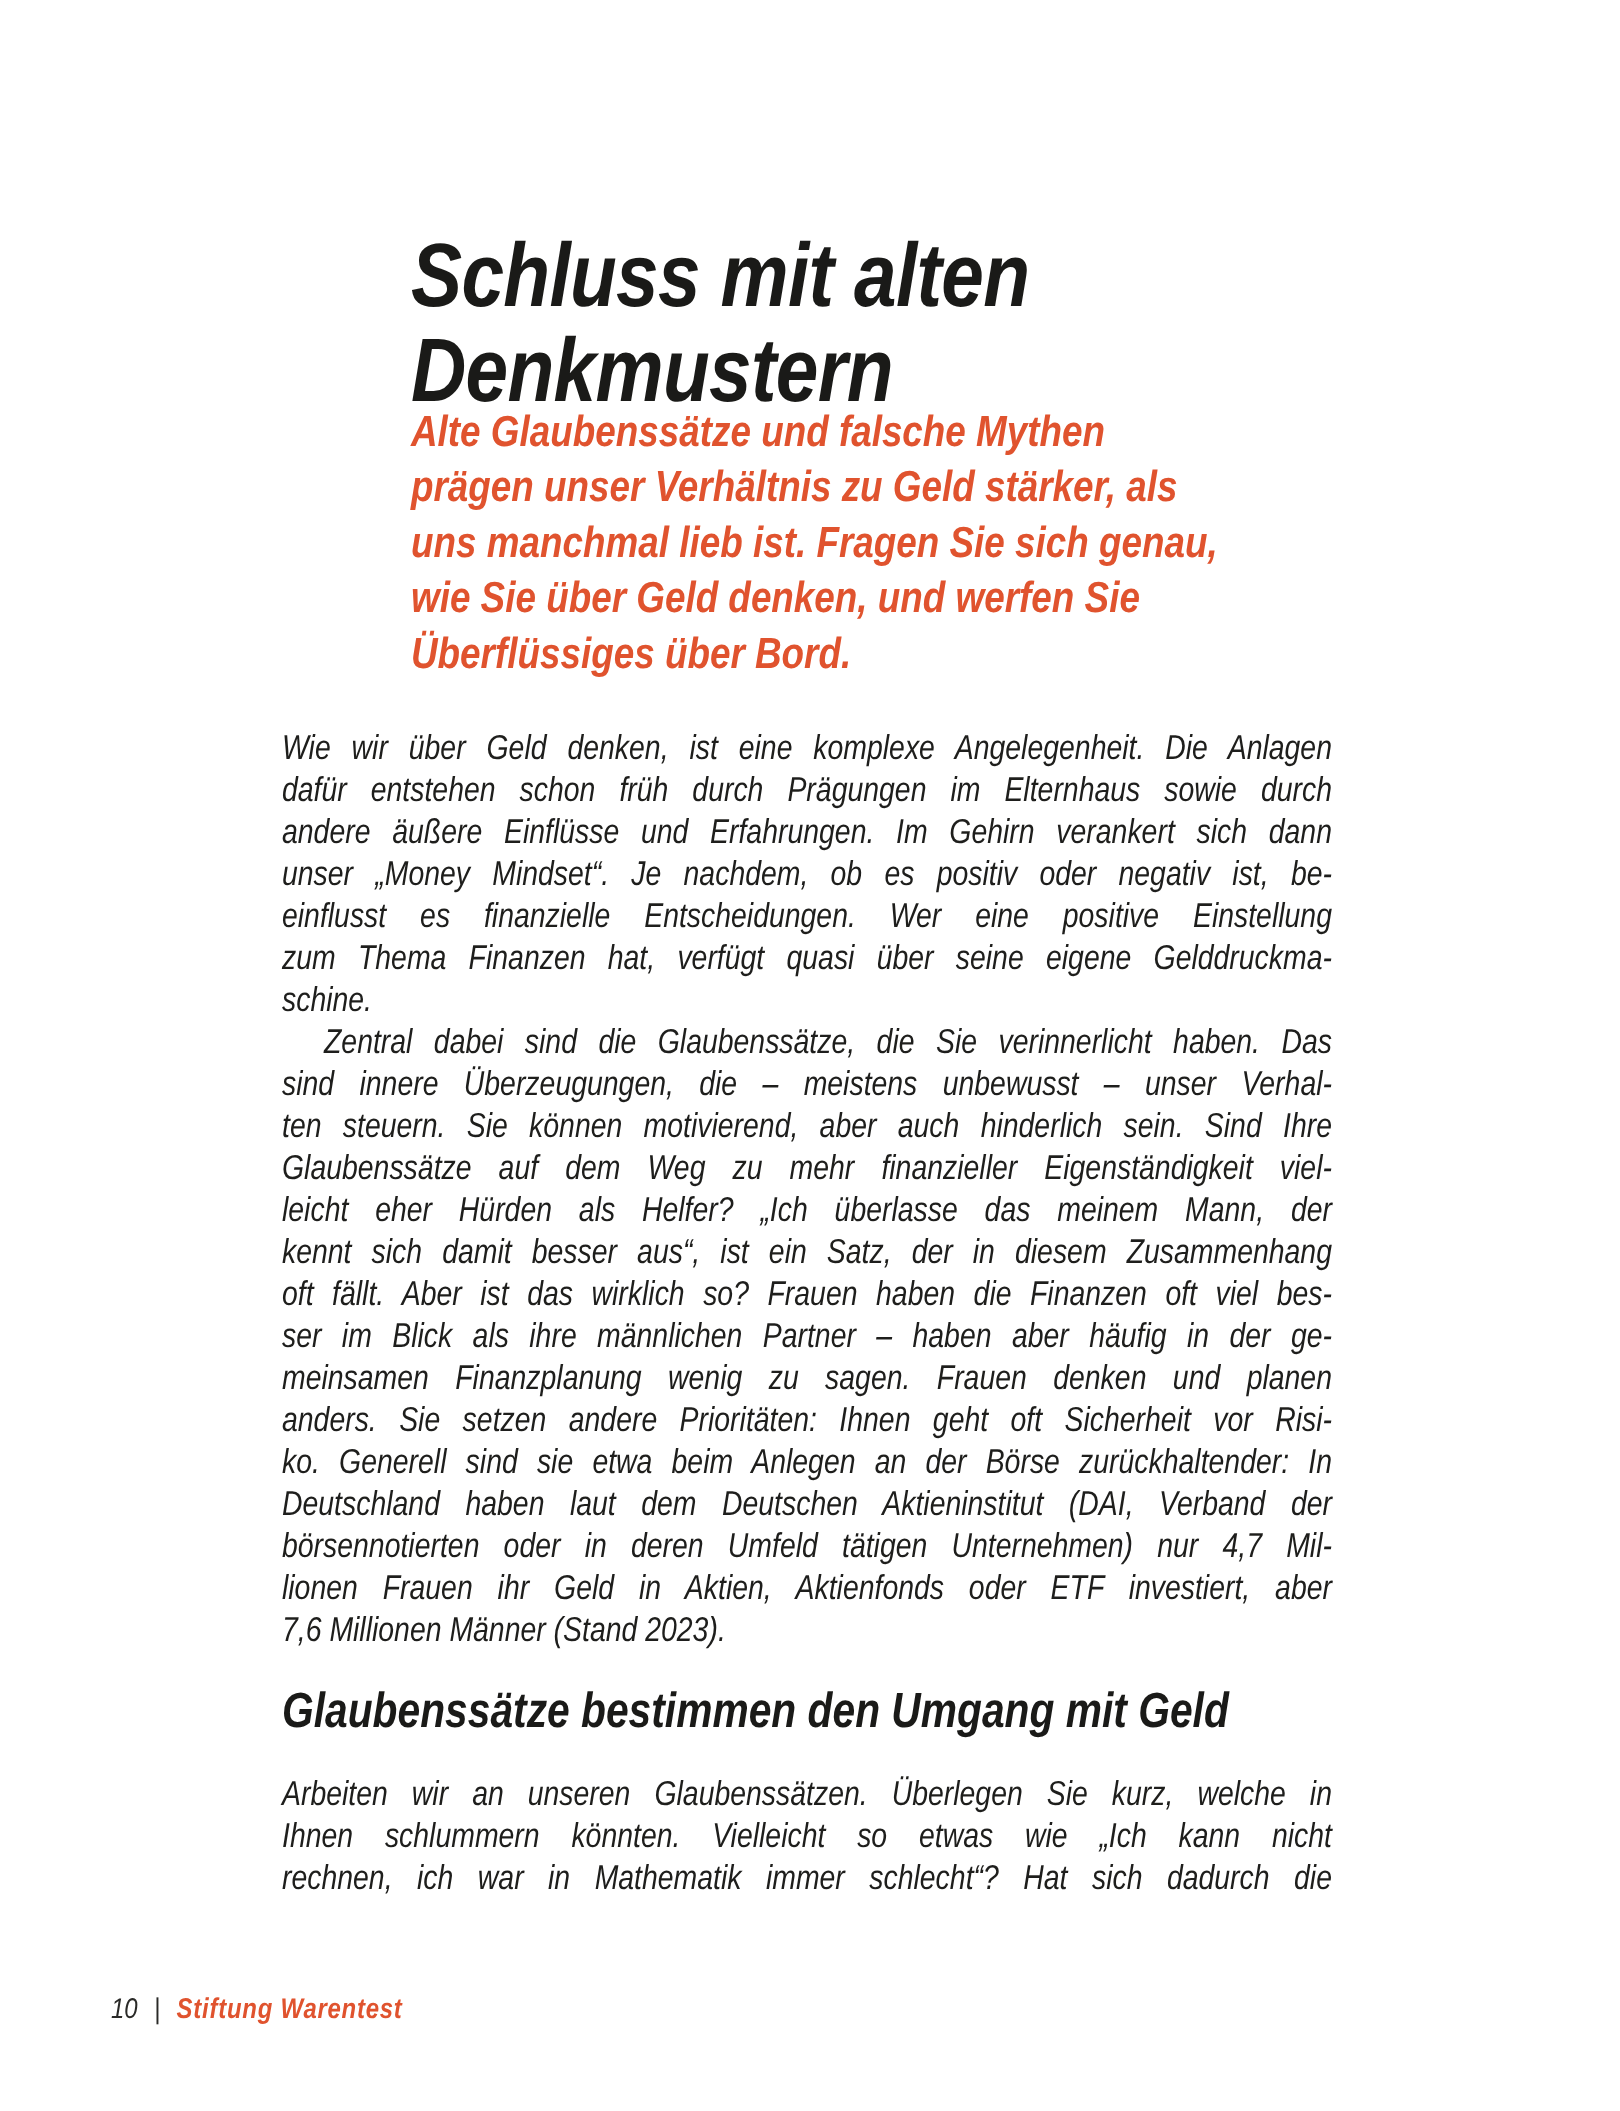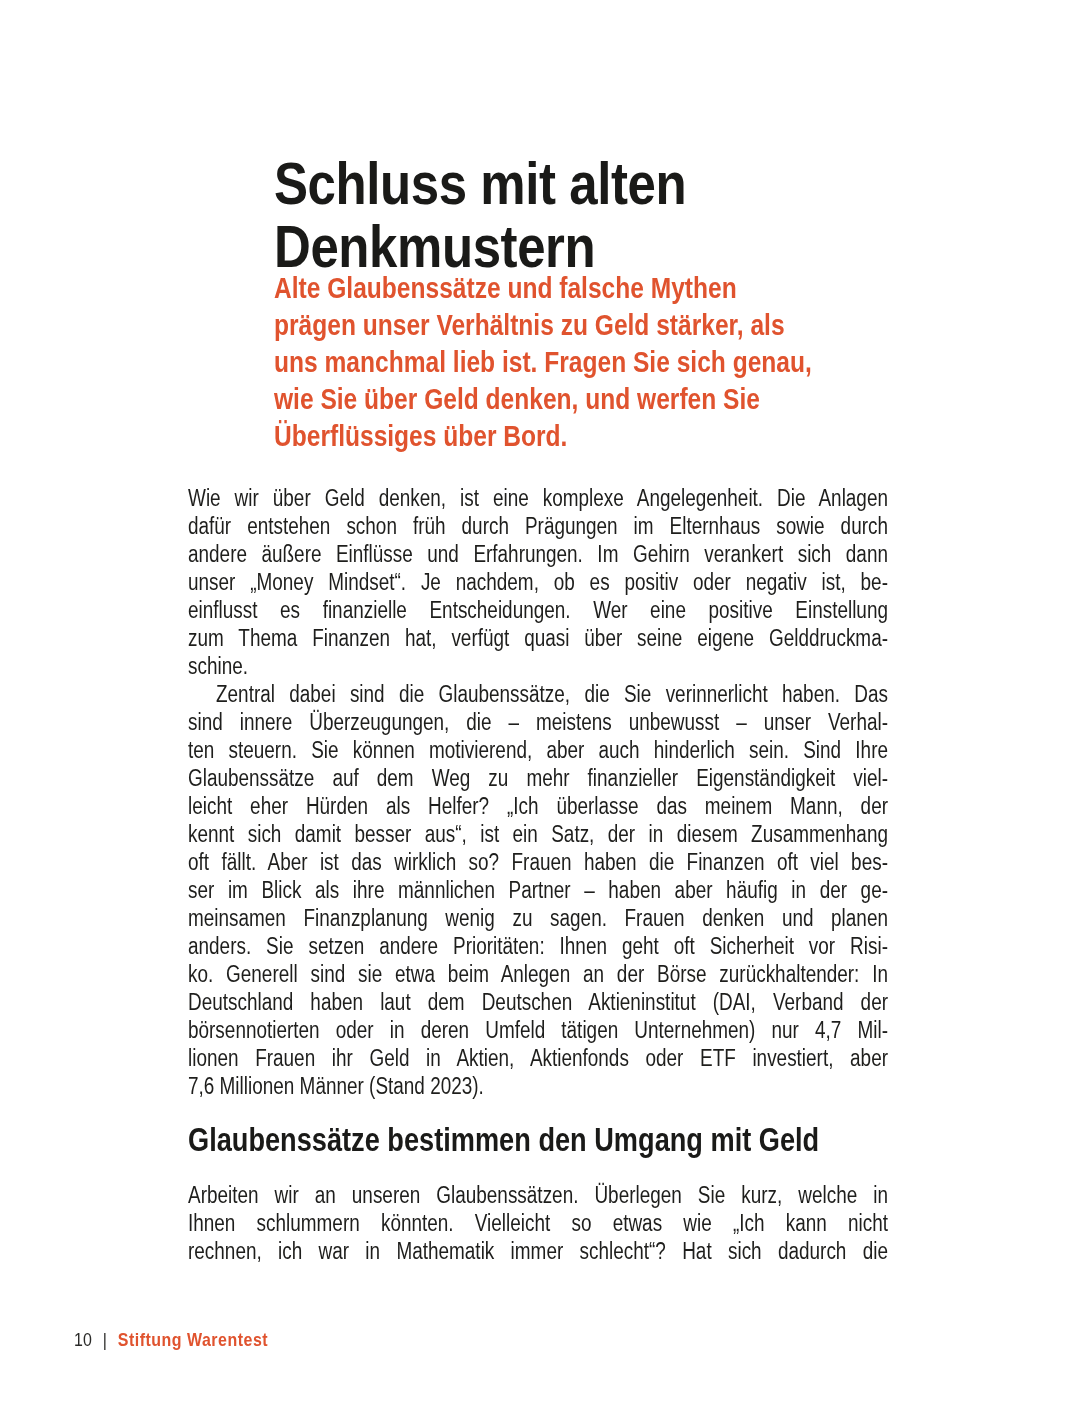--- a/index.html
+++ b/index.html
@@ -8,20 +8,21 @@
   }
   html,body{margin:0;padding:0;background:#ffffff;}
   .page{
     position:relative;
     width:1080px;
     height:1407px;
     background:#ffffff;
     overflow:hidden;
     font-family:"Liberation Sans", sans-serif;
     color:var(--ink);
+    font-style:italic;
   }
   
   .chapter-title{
     position:absolute;
     left:274px; top:112px;
     width:660px;
     font-size:60px;
     line-height:63px;
     font-weight:bold;
     letter-spacing:-0.5px;

